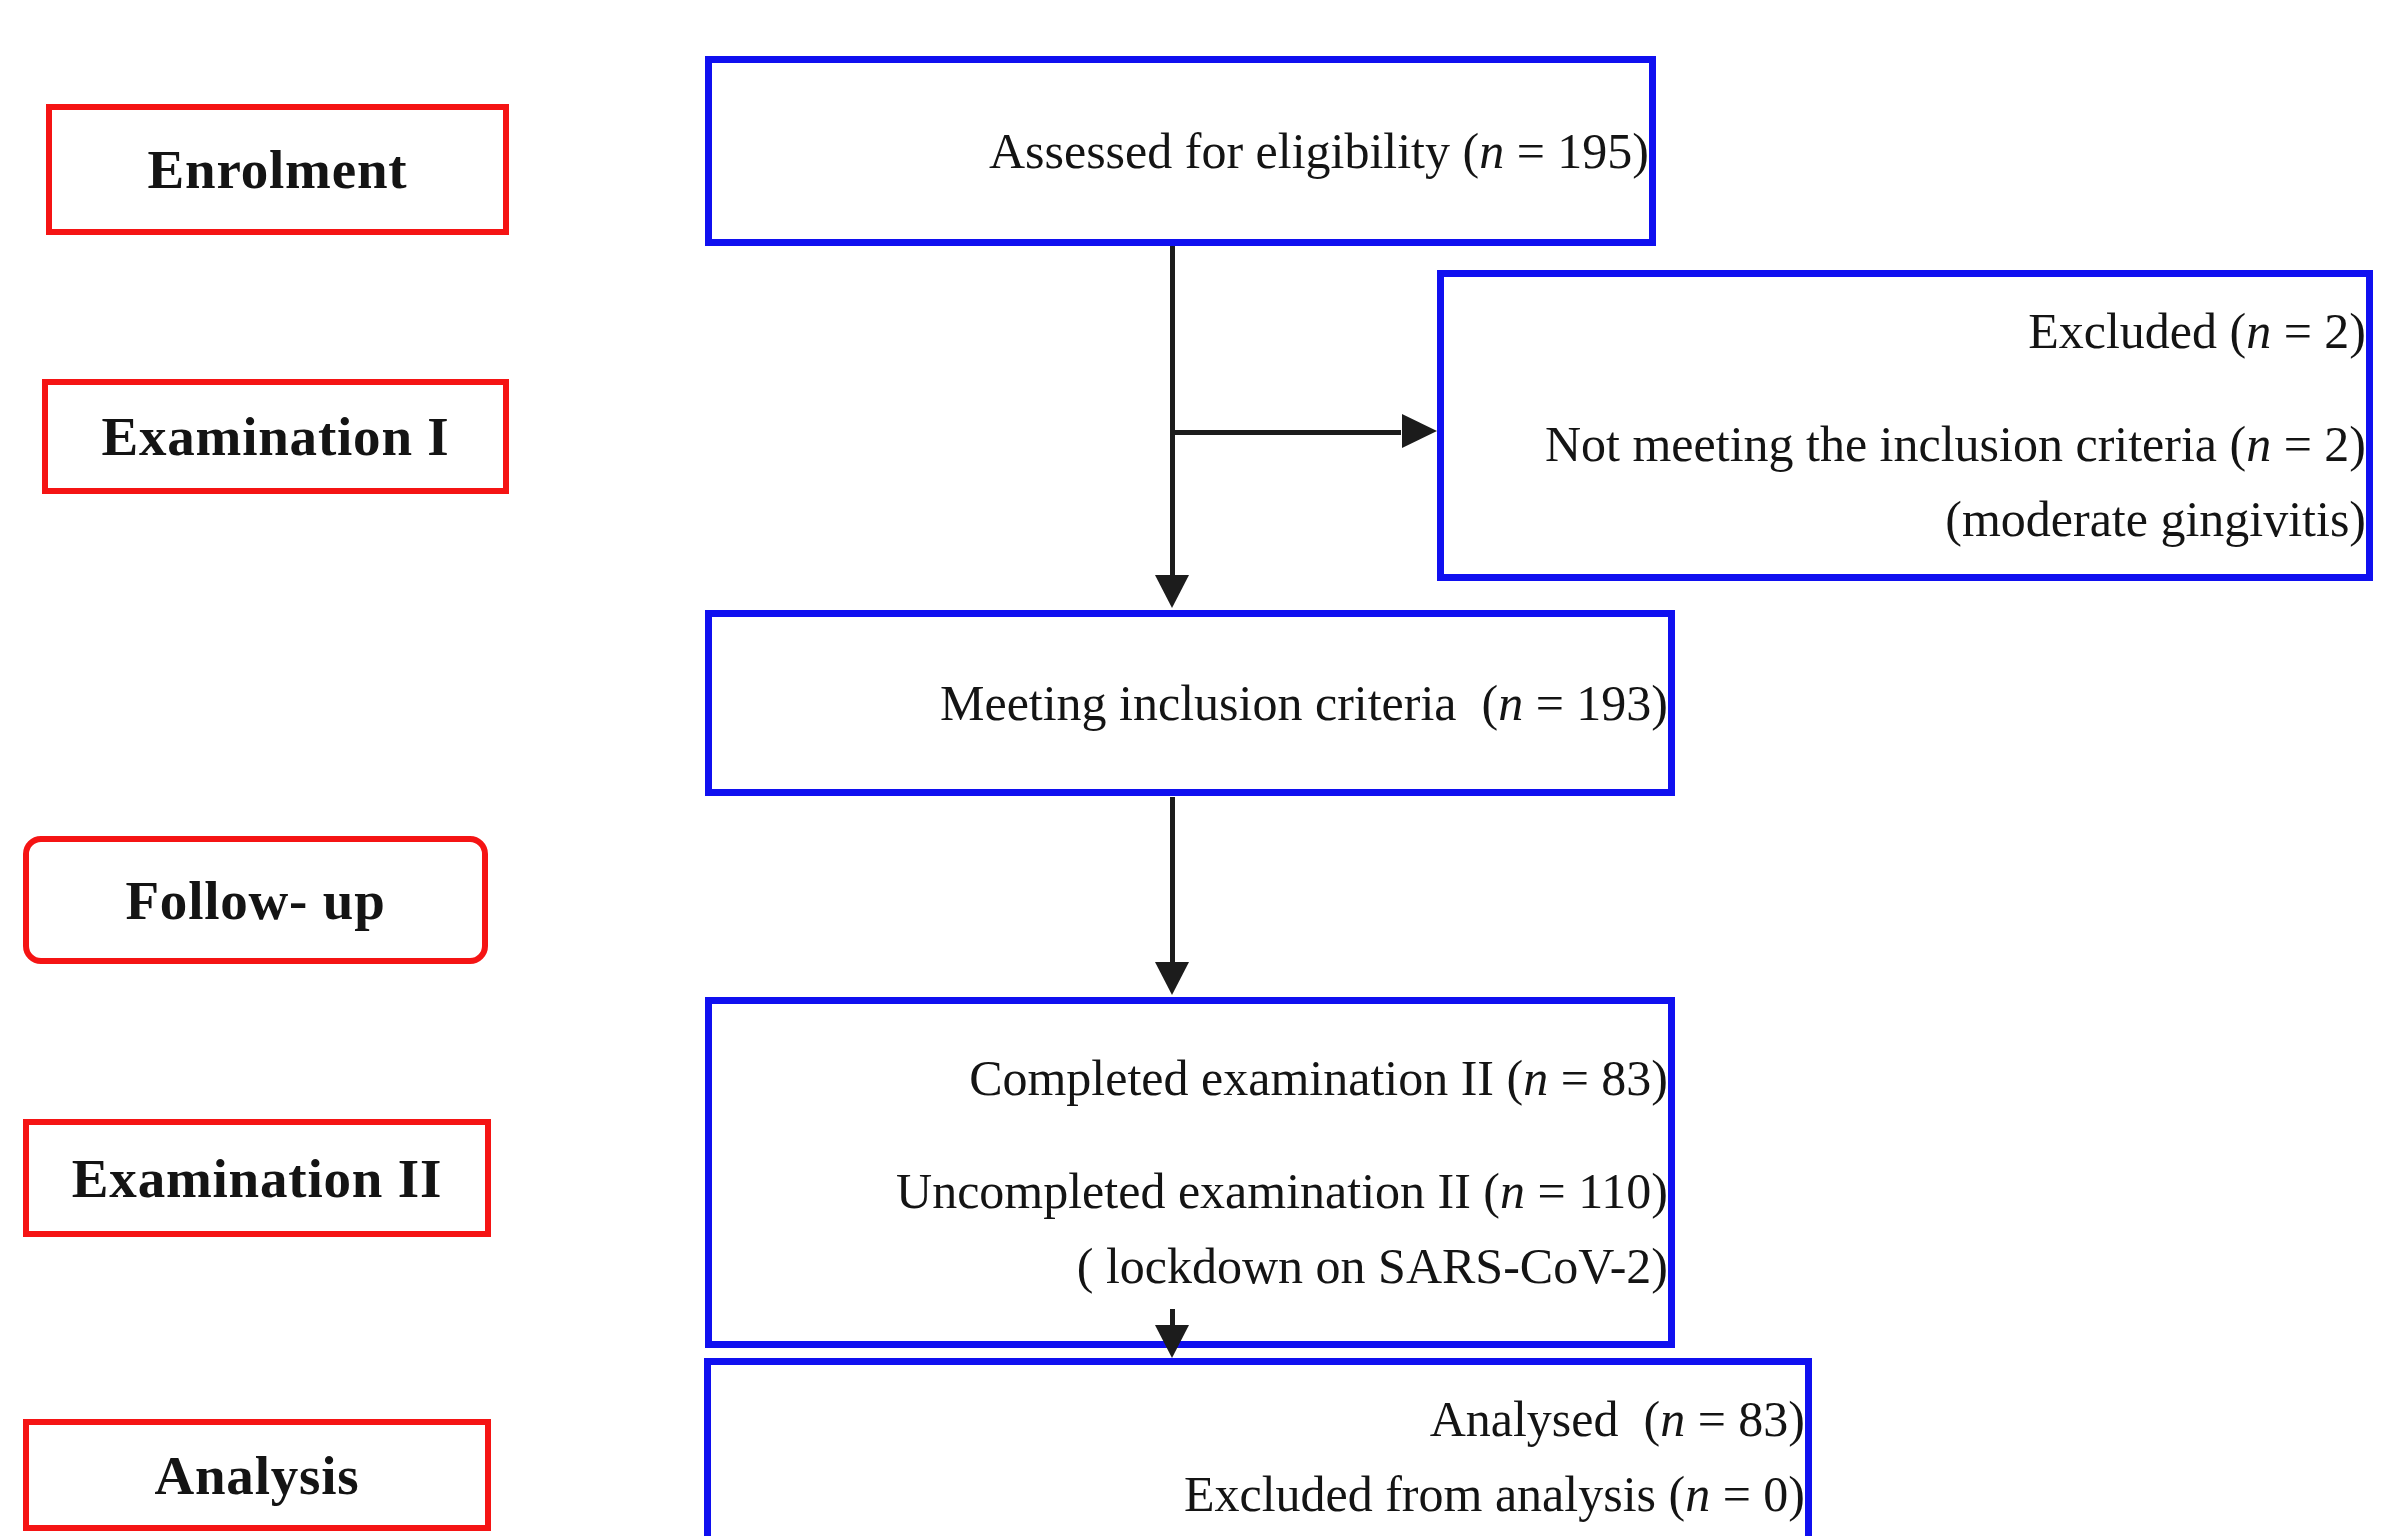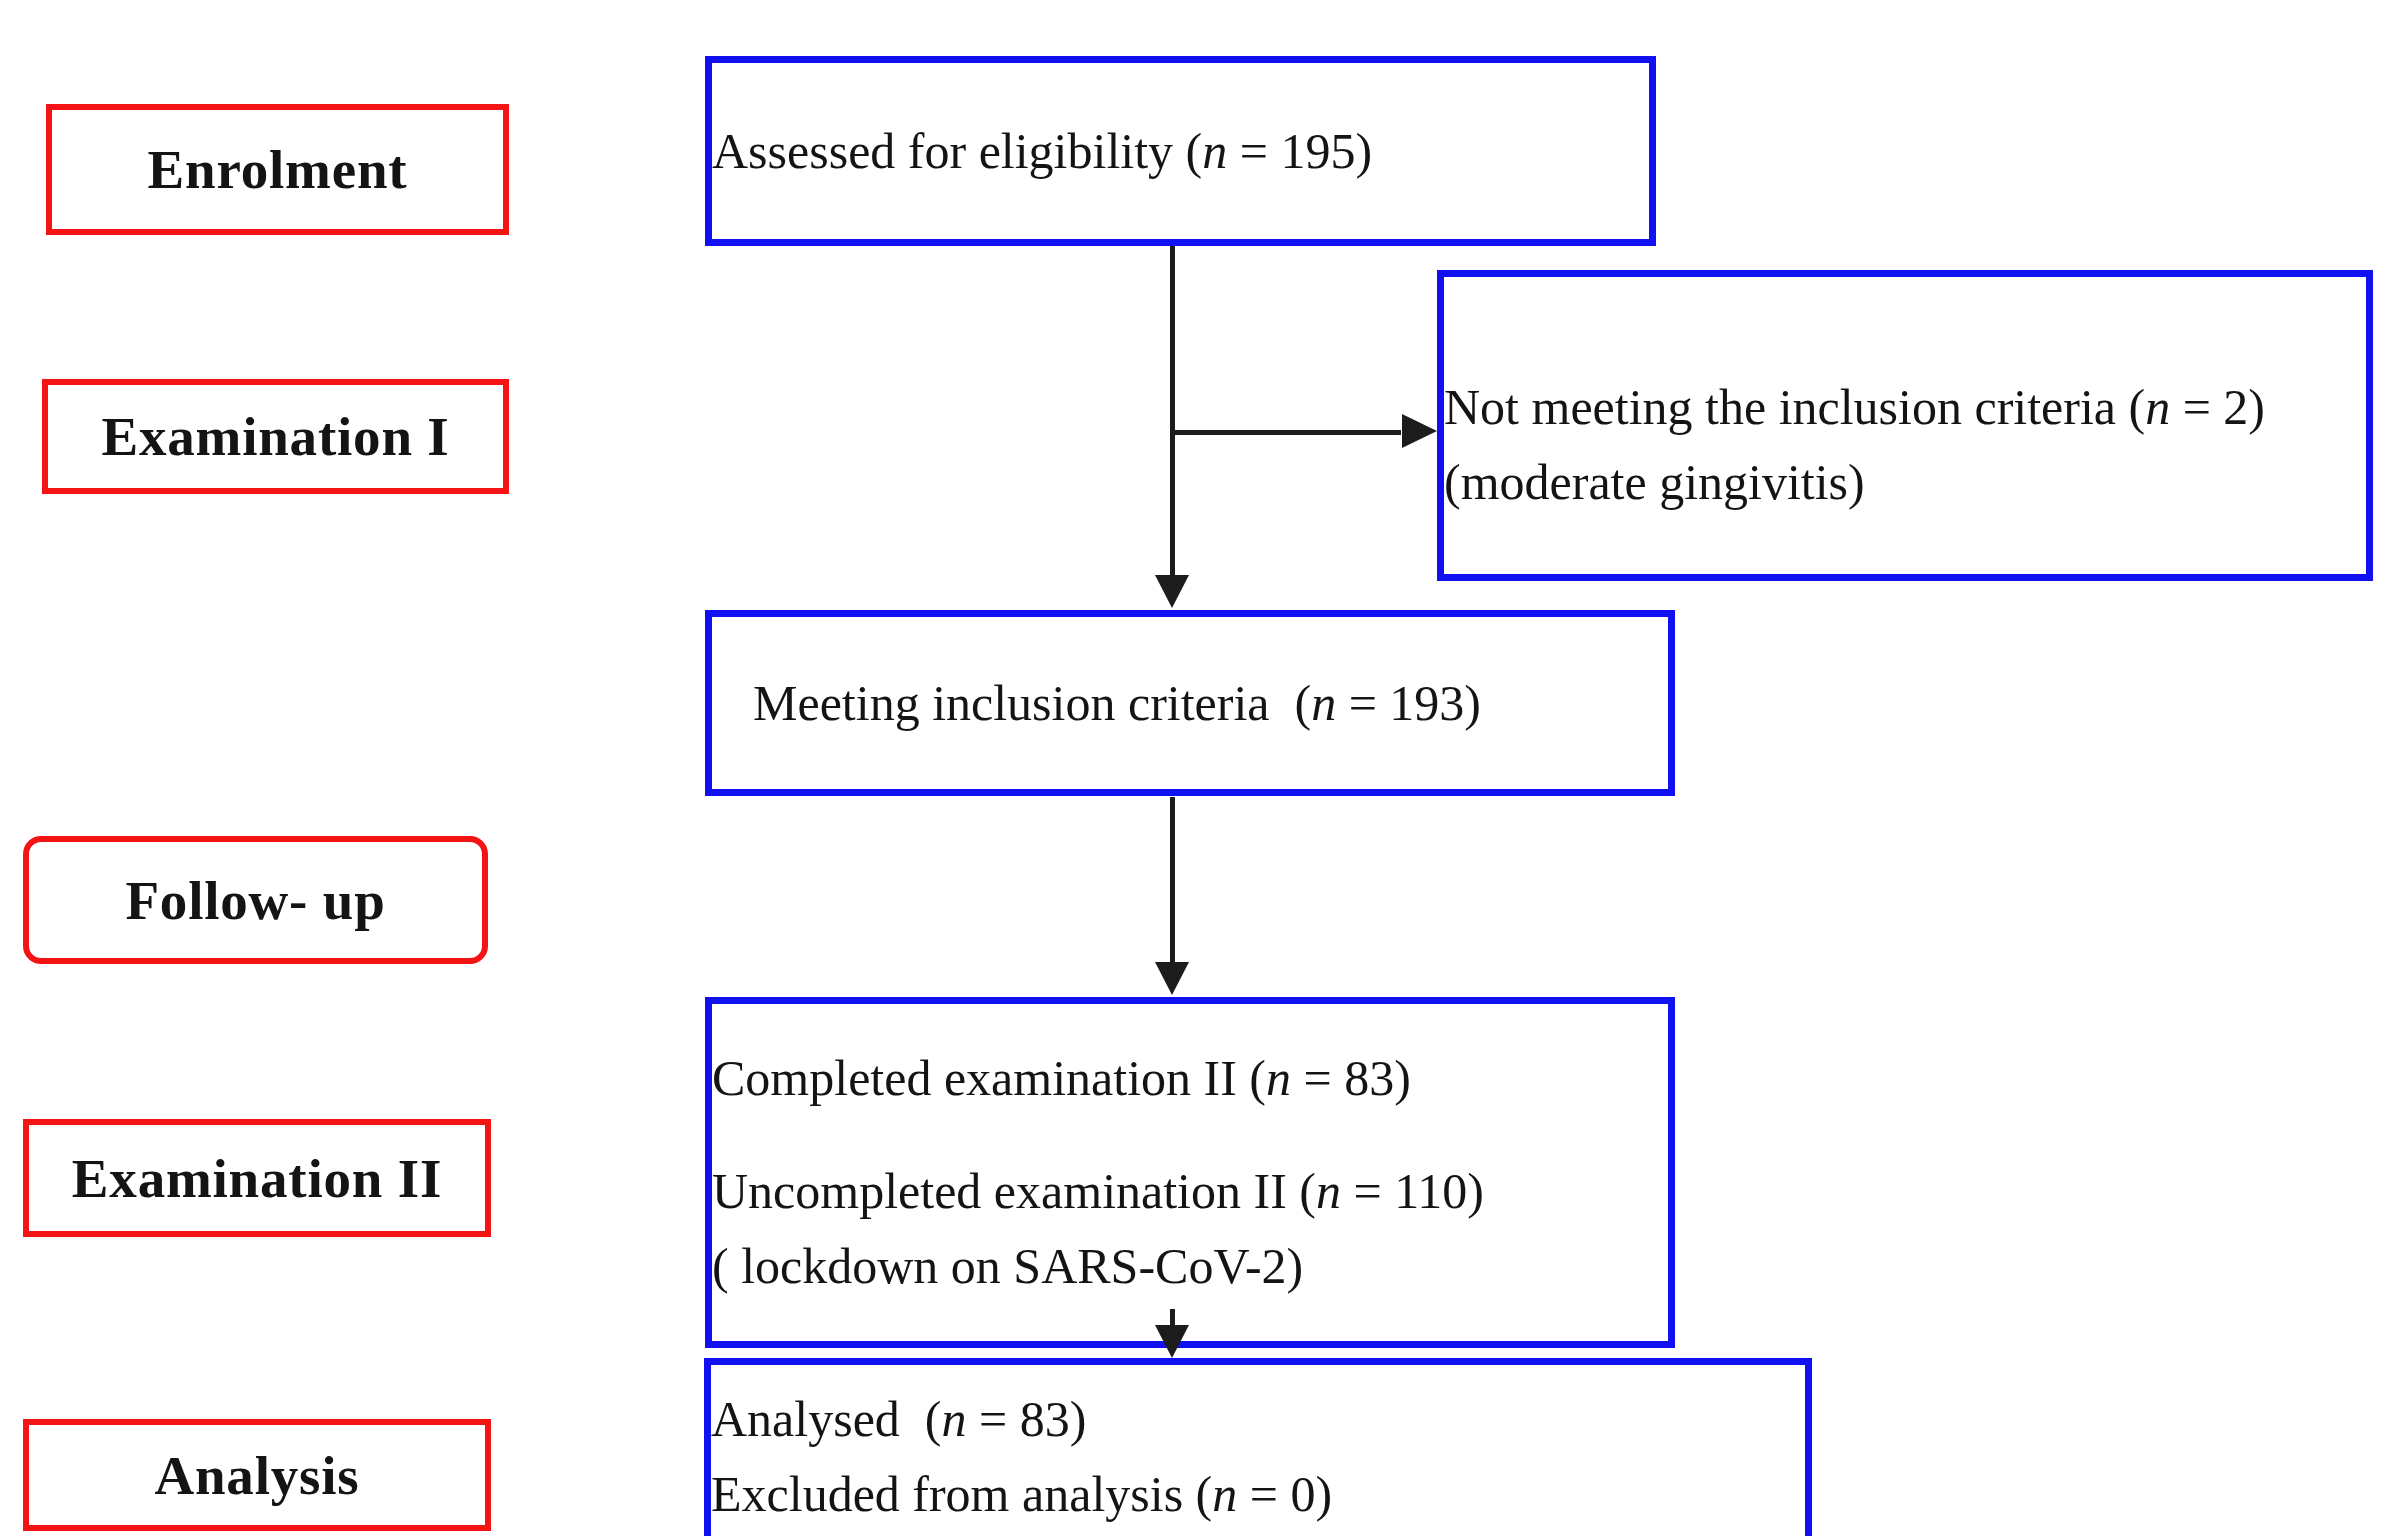--- a/index.html
+++ b/index.html
@@ -24,21 +24,21 @@
     letter-spacing:0.8px;
     text-align:center;
   }
   
   .flow-box{
     position:absolute;
     box-sizing:border-box;
     border:7.6px solid var(--blue,#1010f0);
     background:#ffffff;
     display:flex;flex-direction:column;
-    align-items:flex-start;justify-content:center;
+    align-items:flex-end;justify-content:center;
     font-size:50px;
     text-align:center;
   }
   .line{white-space:pre-wrap;line-height:1.5;}
   .line.gap{margin-top:38px;}
   .line i{font-style:italic;}
   
   .stem{position:absolute;background:var(--arrow,#1c1c1c);}
   .head-down{
     position:absolute;width:0;height:0;
@@ -76,20 +76,21 @@
 
   <div class="stage-box" style="left:23px;top:1383px;width:468px;height:112px;">
     <span>Analysis</span>
   </div>
 
   <div class="flow-box" style="left:705px;top:20px;width:951px;height:190px;">
       <div class="line"><span>Assessed for eligibility (</span><i>n</i><span> = 195)</span></div>
     </div>
 
   <div class="flow-box" style="left:1437px;top:234px;width:936px;height:311px;">
+      <div class="line"><span>Excluded (</span><i>n</i><span> = 2)</span></div>
       <div class="line gap"><span>Not meeting the inclusion criteria (</span><i>n</i><span> = 2)</span></div>
       <div class="line"><span>(moderate gingivitis)</span></div>
     </div>
 
   <div class="flow-box" style="left:705px;top:574px;width:970px;height:186px;padding-left:41px;">
       <div class="line"><span>Meeting inclusion criteria  (</span><i>n</i><span> = 193)</span></div>
     </div>
 
   <div class="flow-box" style="left:705px;top:961px;width:970px;height:351px;">
       <div class="line"><span>Completed examination II (</span><i>n</i><span> = 83)</span></div>

